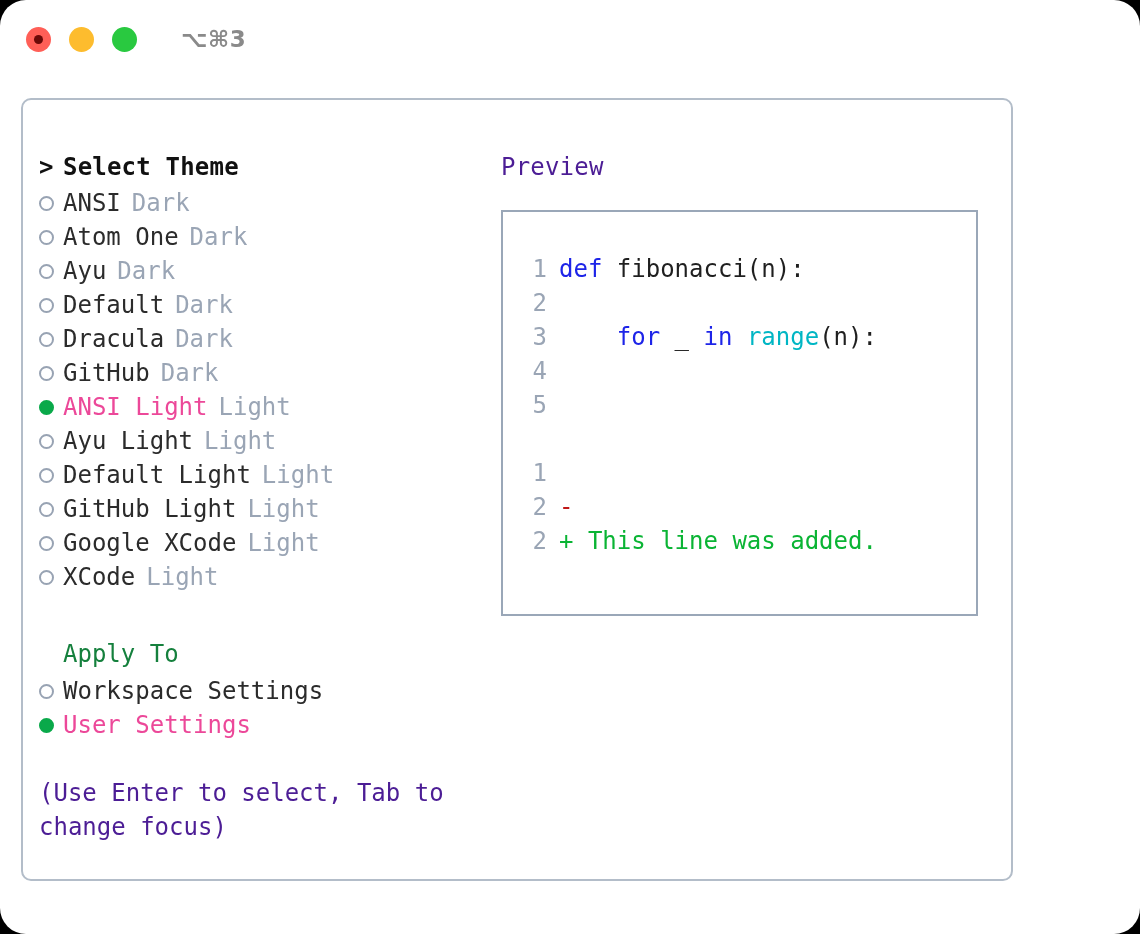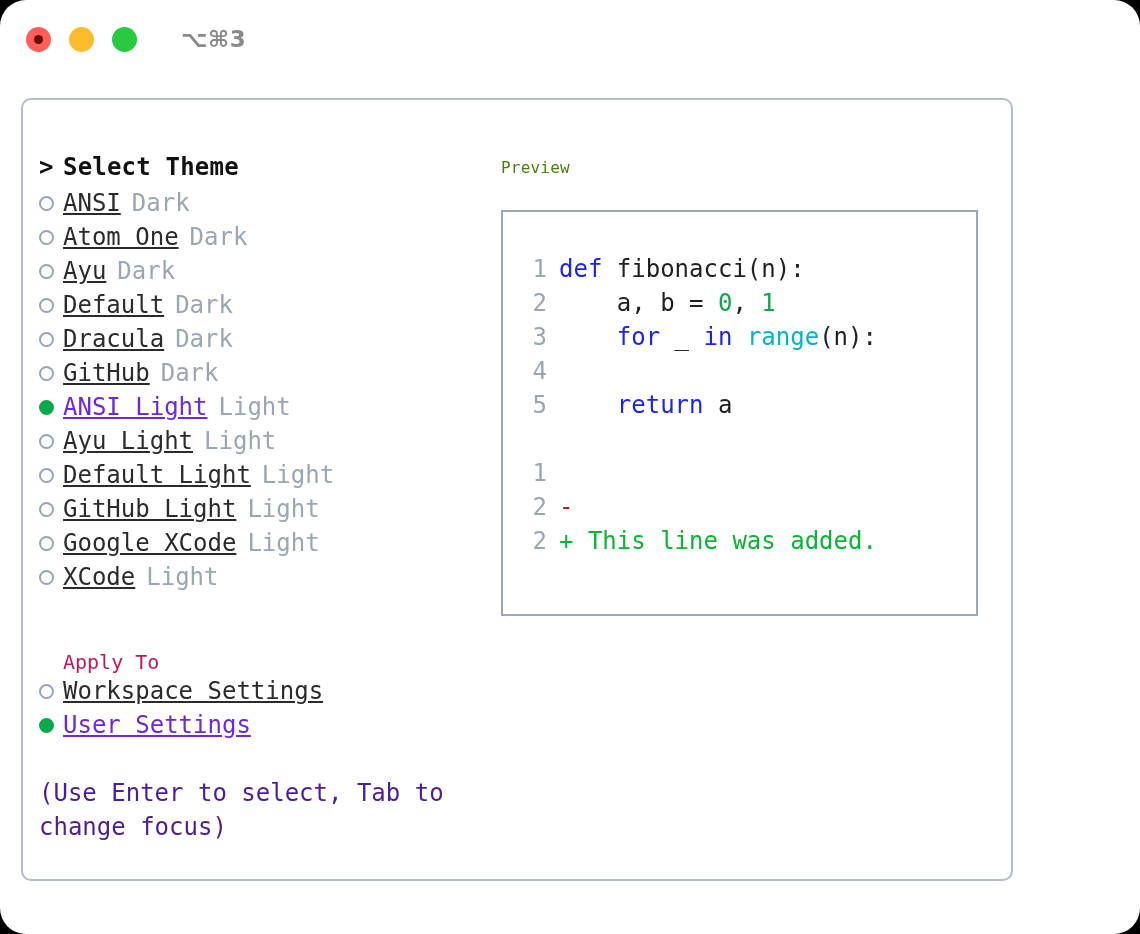--- a/index.html
+++ b/index.html
@@ -100,55 +100,55 @@
     border-radius: 50%;
     border: 2px solid #98a3b3;
     background: transparent;
     margin-top: 1px;
   }
   .bullet.filled {
     background: #0aa94a;
     border-color: #0aa94a;
   }
 
-  .label { color: #2b2b2b; text-decoration: underline; }
-  .label.selected { color: #6d28d9; }
+  .label { color: #2b2b2b; }
+  .label.selected { color: #ec4899; }
   .tag {
     color: #9aa5b5;
     margin-left: 11px;
   }
 
   .section-gap { height: 46px; }
   .apply-heading {
     height: 34px;
     display: flex;
-    align-items: flex-end;
-    font-size: 20px;
-    color: #be185d;
+    align-items: flex-start;
+    font-size: 24px;
+    color: #15803d;
   }
   .apply-heading .marker { width: 24px; flex: 0 0 24px; }
 
   .hint {
     margin-top: 34px;
     font-size: 24px;
     line-height: 34px;
     color: #4c1d95;
     width: 418px;
     padding-left: 0px;
   }
 
   
   .right-col {
     position: absolute;
     left: 478px; top: 48px;
     width: 488px;
   }
   .preview-title {
-    font-size: 16px;
-    color: #4d7c0f;
+    font-size: 24px;
+    color: #4c1d95;
     height: 38px;
     display: flex;
     align-items: center;
     letter-spacing: 0.2px;
   }
   .preview-box {
     margin-top: 24px;
     width: 477px;
     height: 406px;
     border: 2px solid #9aa7b8;
@@ -232,24 +232,24 @@
 
         <div class="hint">(Use Enter to select, Tab to change focus)</div>
       </div>
 
       <div class="right-col">
         <div class="preview-title">Preview</div>
 
         <div class="preview-box">
           <div id="code-block">
               <div class="code-line"><span class="lineno">1</span><span class="code-text"><span class="kw">def</span><span> fibonacci(n):</span></span></div>
-              <div class="code-line"><span class="lineno">2</span><span class="code-text"><span>    a, b = </span><span class="num">0</span><span>, </span><span class="num">1</span></span></div>
+              <div class="code-line"><span class="lineno">2</span></div>
               <div class="code-line"><span class="lineno">3</span><span class="code-text"><span>    </span><span class="kw">for</span><span> _ </span><span class="kw">in</span><span> </span><span class="fn">range</span><span>(n):</span></span></div>
               <div class="code-line"><span class="lineno">4</span></div>
-              <div class="code-line"><span class="lineno">5</span><span class="code-text"><span>    </span><span class="kw">return</span><span> a</span></span></div>
+              <div class="code-line"><span class="lineno">5</span></div>
             </div>
           <div class="blank-line"></div>
           <div id="diff-block">
               <div class="code-line"><span class="lineno">1</span><span class="diff-ctx"> </span></div>
               <div class="code-line"><span class="lineno">2</span><span class="diff-del">-</span></div>
               <div class="code-line"><span class="lineno">2</span><span class="diff-add">+</span><span class="diff-add"> This line was added.</span></div>
             </div>
         </div>
       </div>
 

